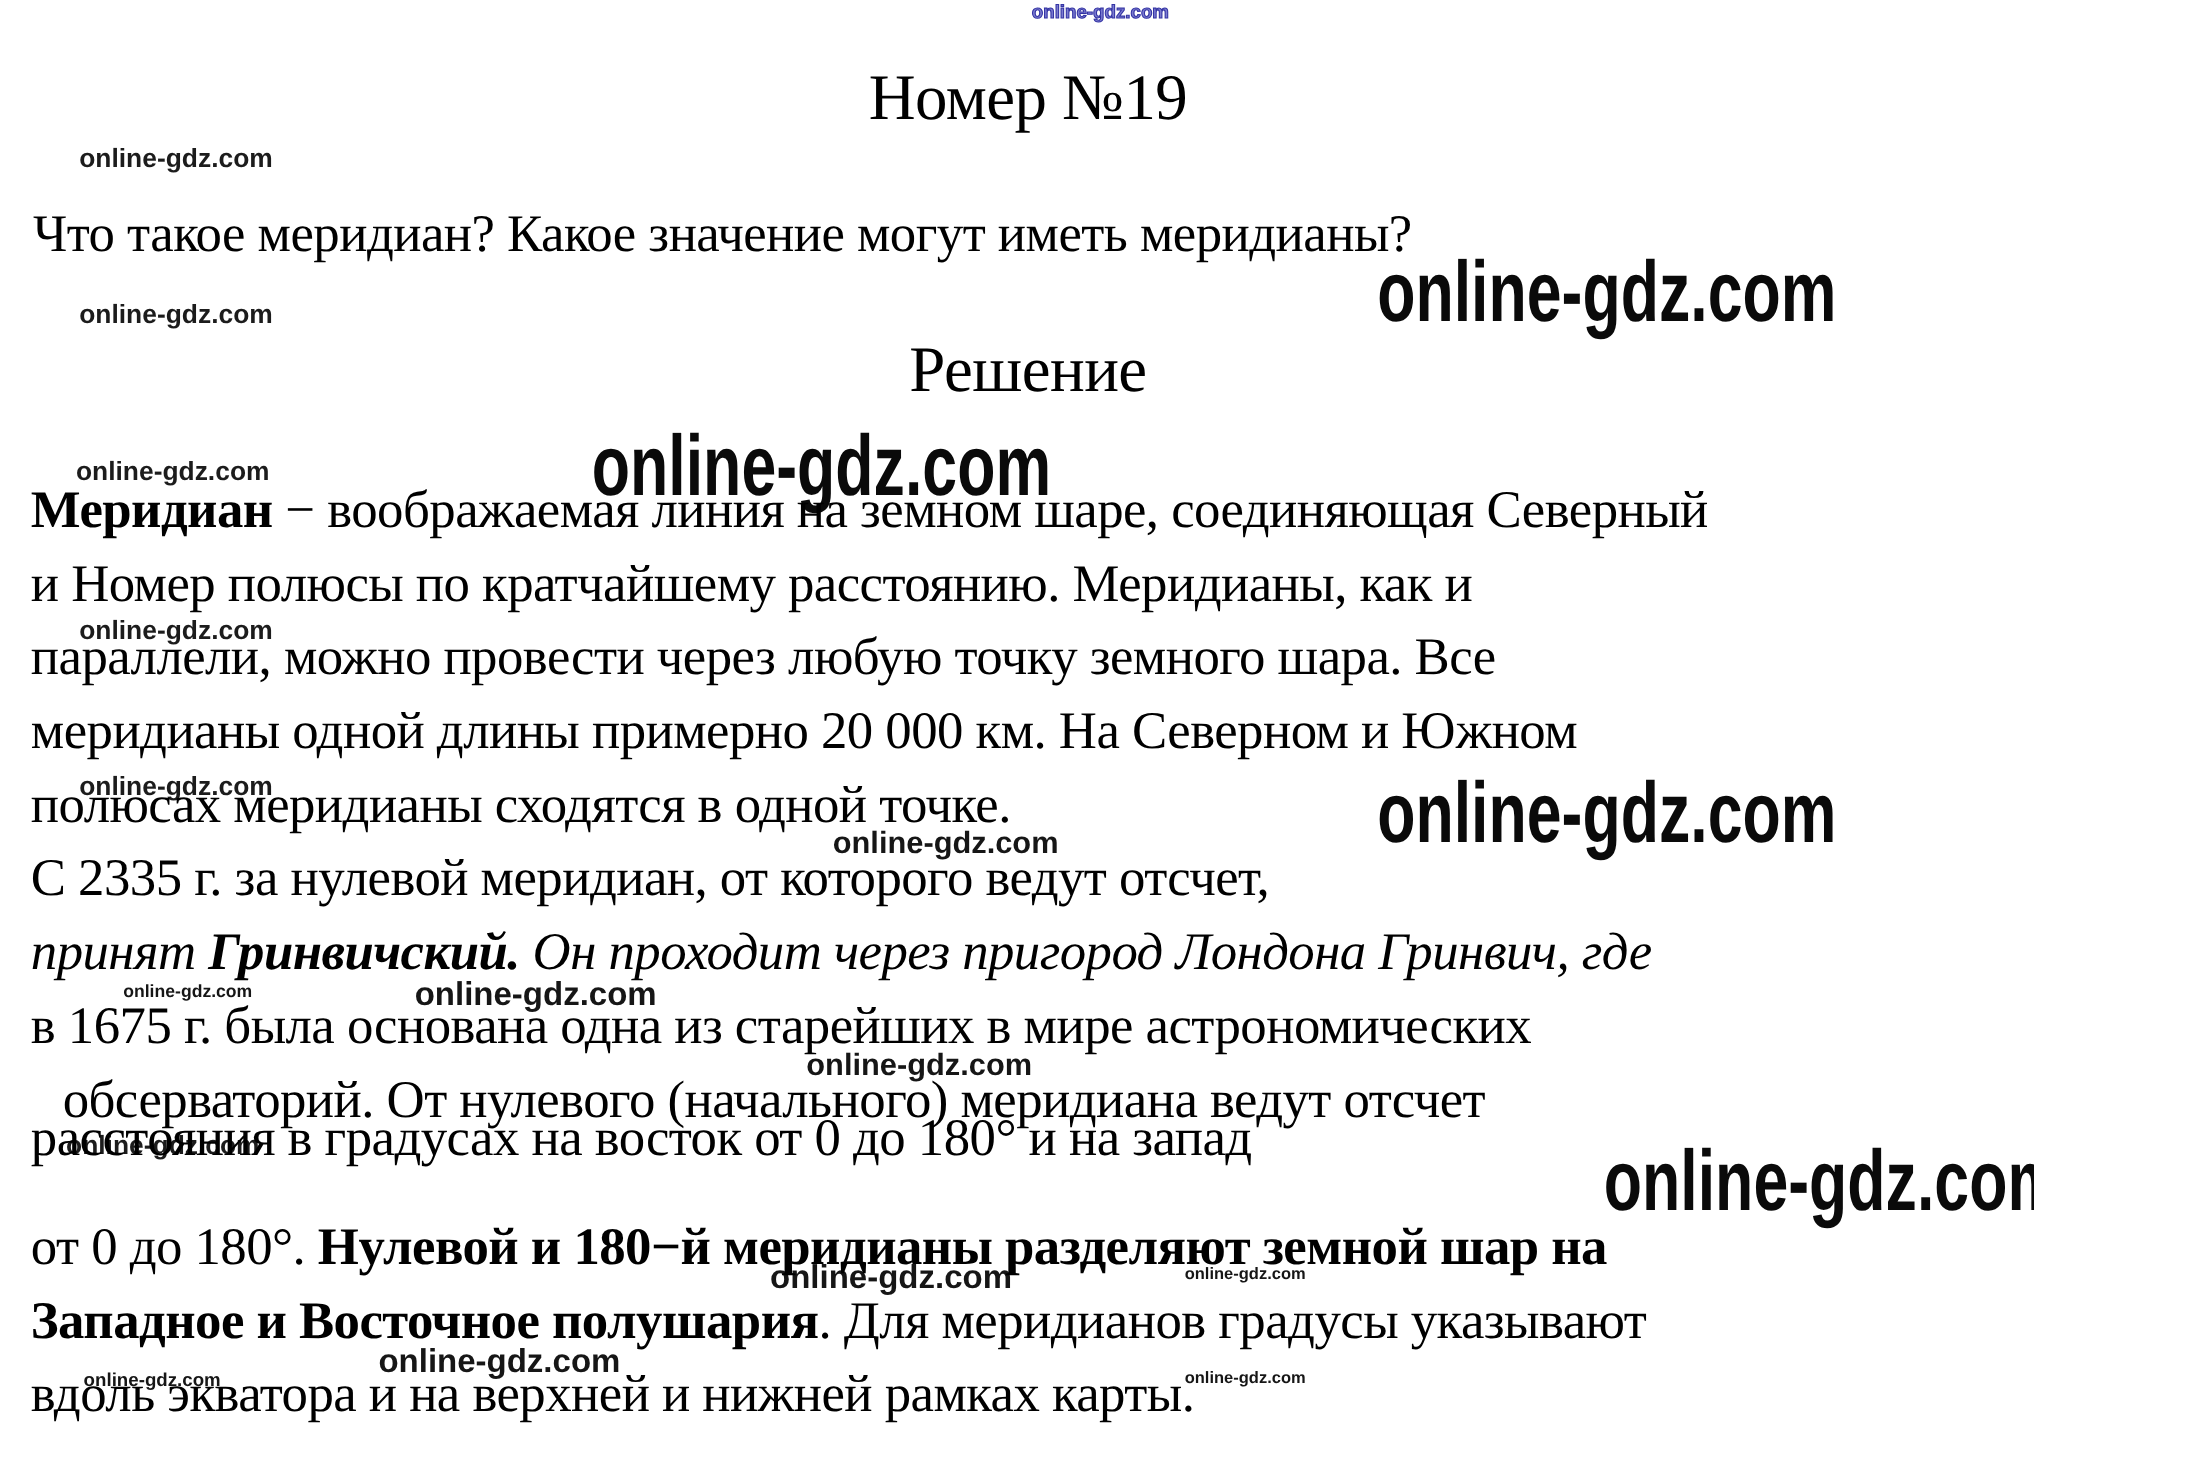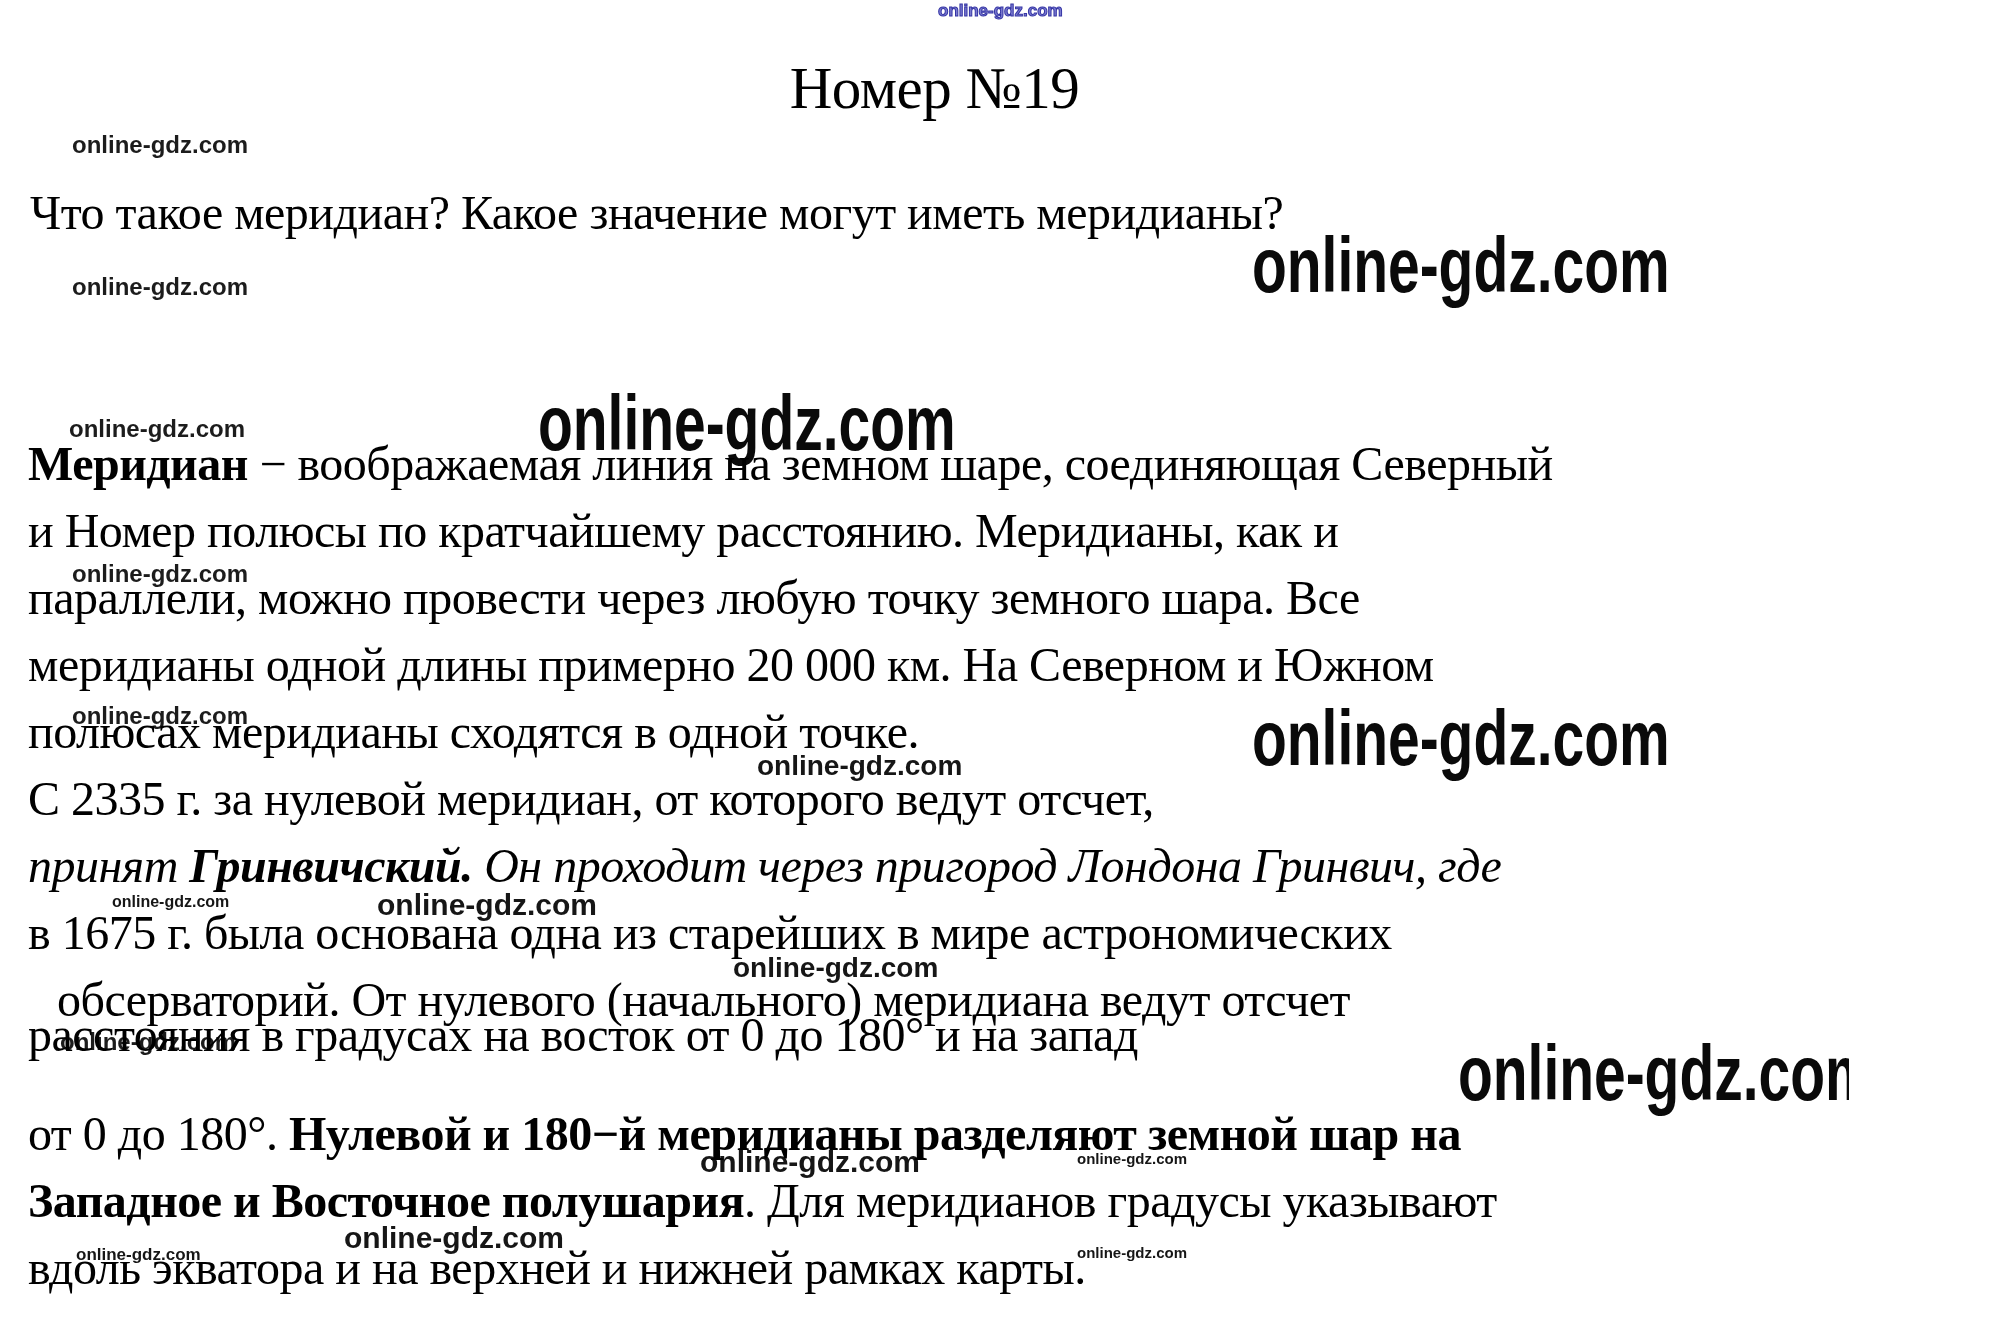--- a/index.html
+++ b/index.html
@@ -66,20 +66,21 @@
   <div class="heading" style="top:59px;padding-left:20px;">Номер №19</div>
 
   <div class="wm wm-small" style="left:72px;top:133px;">online-gdz.com</div>
 
   <div class="serif-line" style="left:30px;top:189px;">Что такое меридиан? Какое значение могут иметь меридианы?</div>
 
   <div class="wm wm-large" style="left:1252px;top:226px;">online-gdz.com</div>
 
   <div class="wm wm-small" style="left:72px;top:275px;">online-gdz.com</div>
 
+  <div class="heading" style="top:306px;padding-left:20px;">Решение</div>
 
   <div class="wm wm-large" style="left:538px;top:384px;">online-gdz.com</div>
 
   <div class="wm wm-small" style="left:69px;top:417px;">online-gdz.com</div>
 
   <div class="wm wm-small" style="left:72px;top:562px;">online-gdz.com</div>
 
   <div class="wm wm-small" style="left:72px;top:704px;">online-gdz.com</div>
 
   <div class="wm wm-large" style="left:1252px;top:699px;">online-gdz.com</div>

